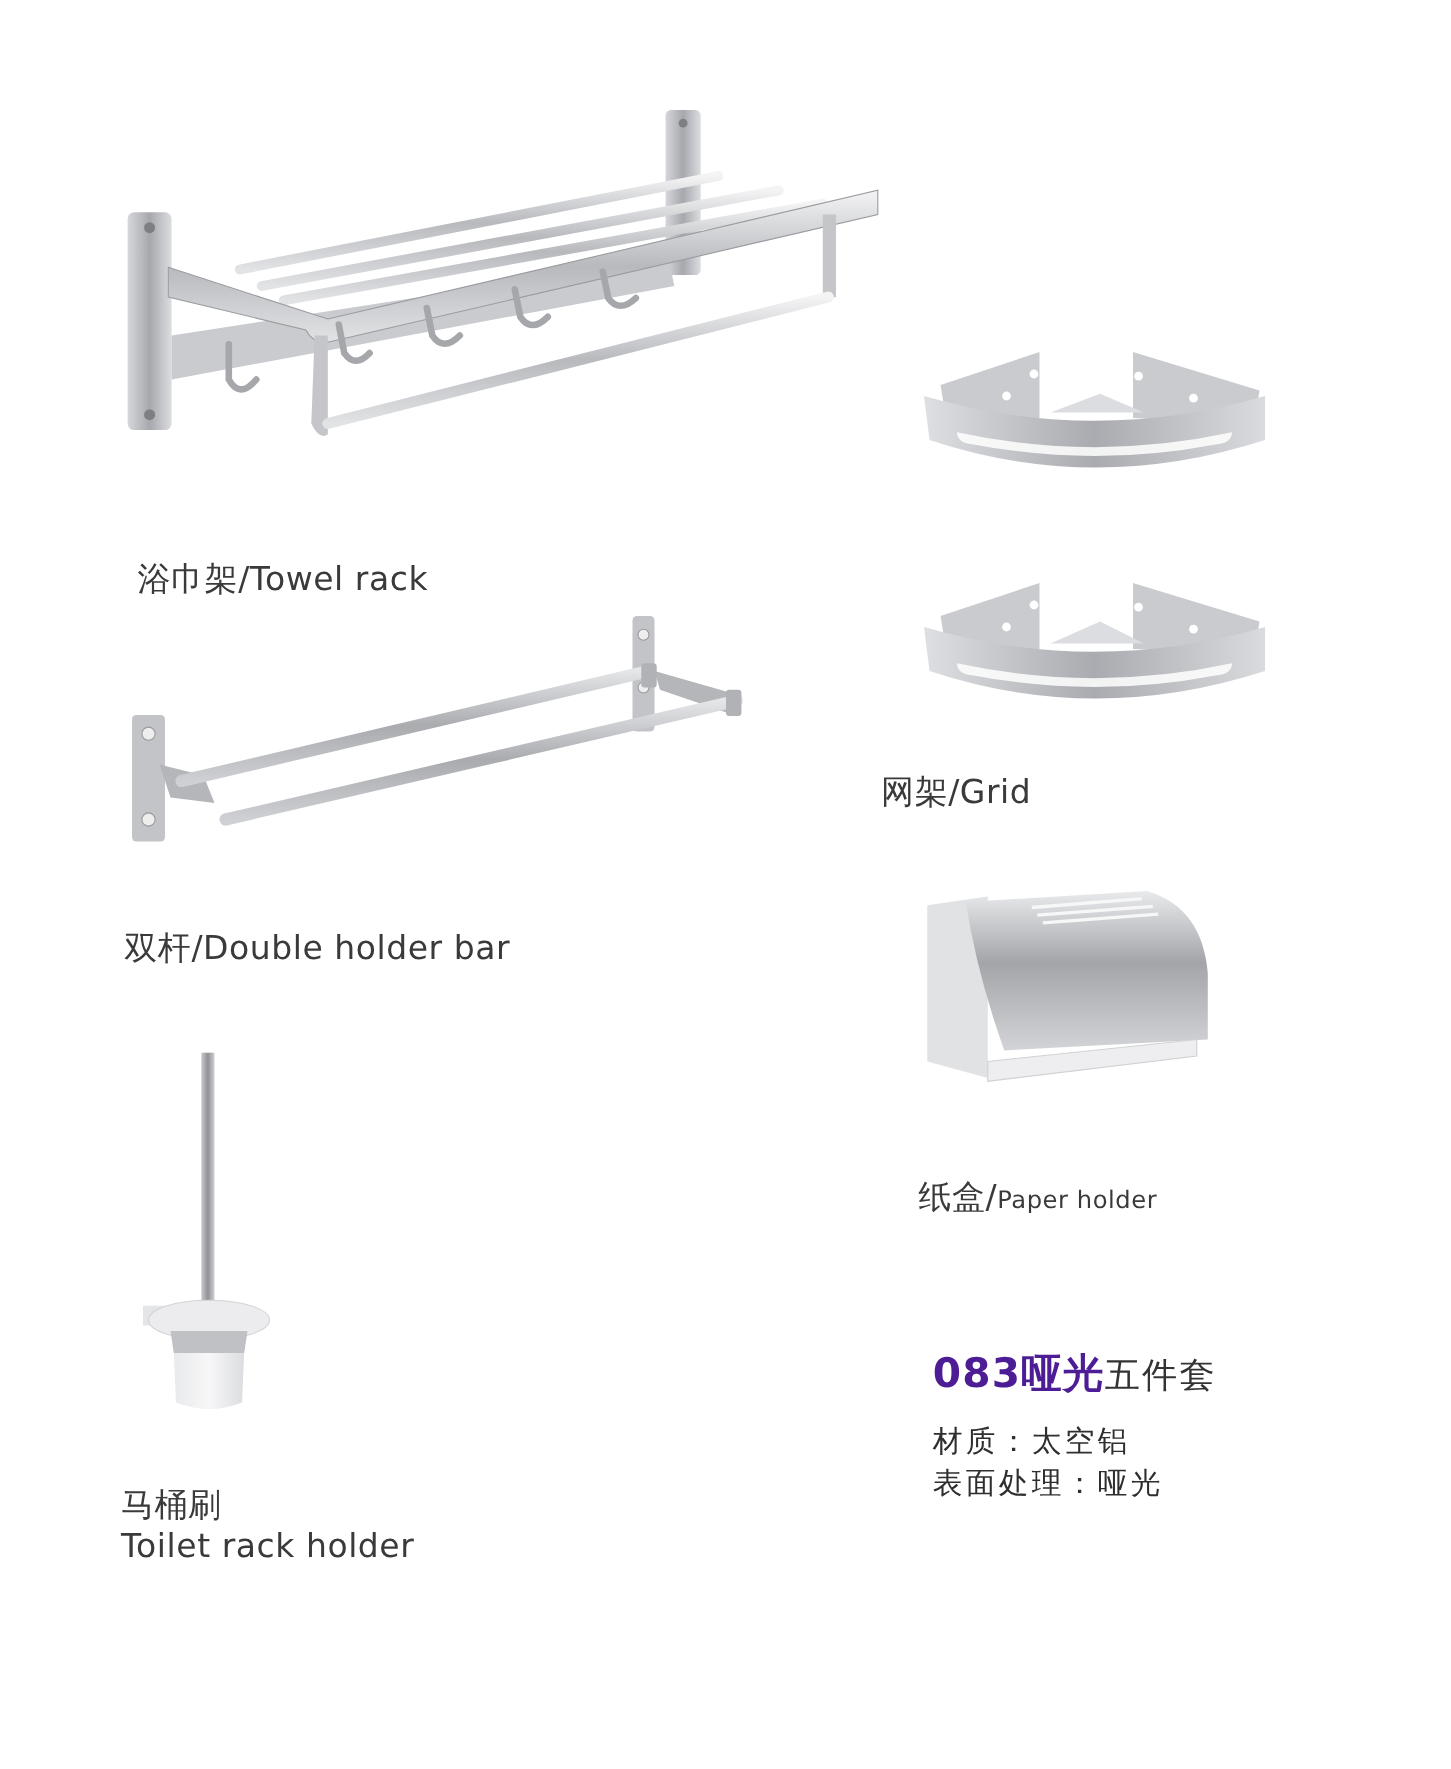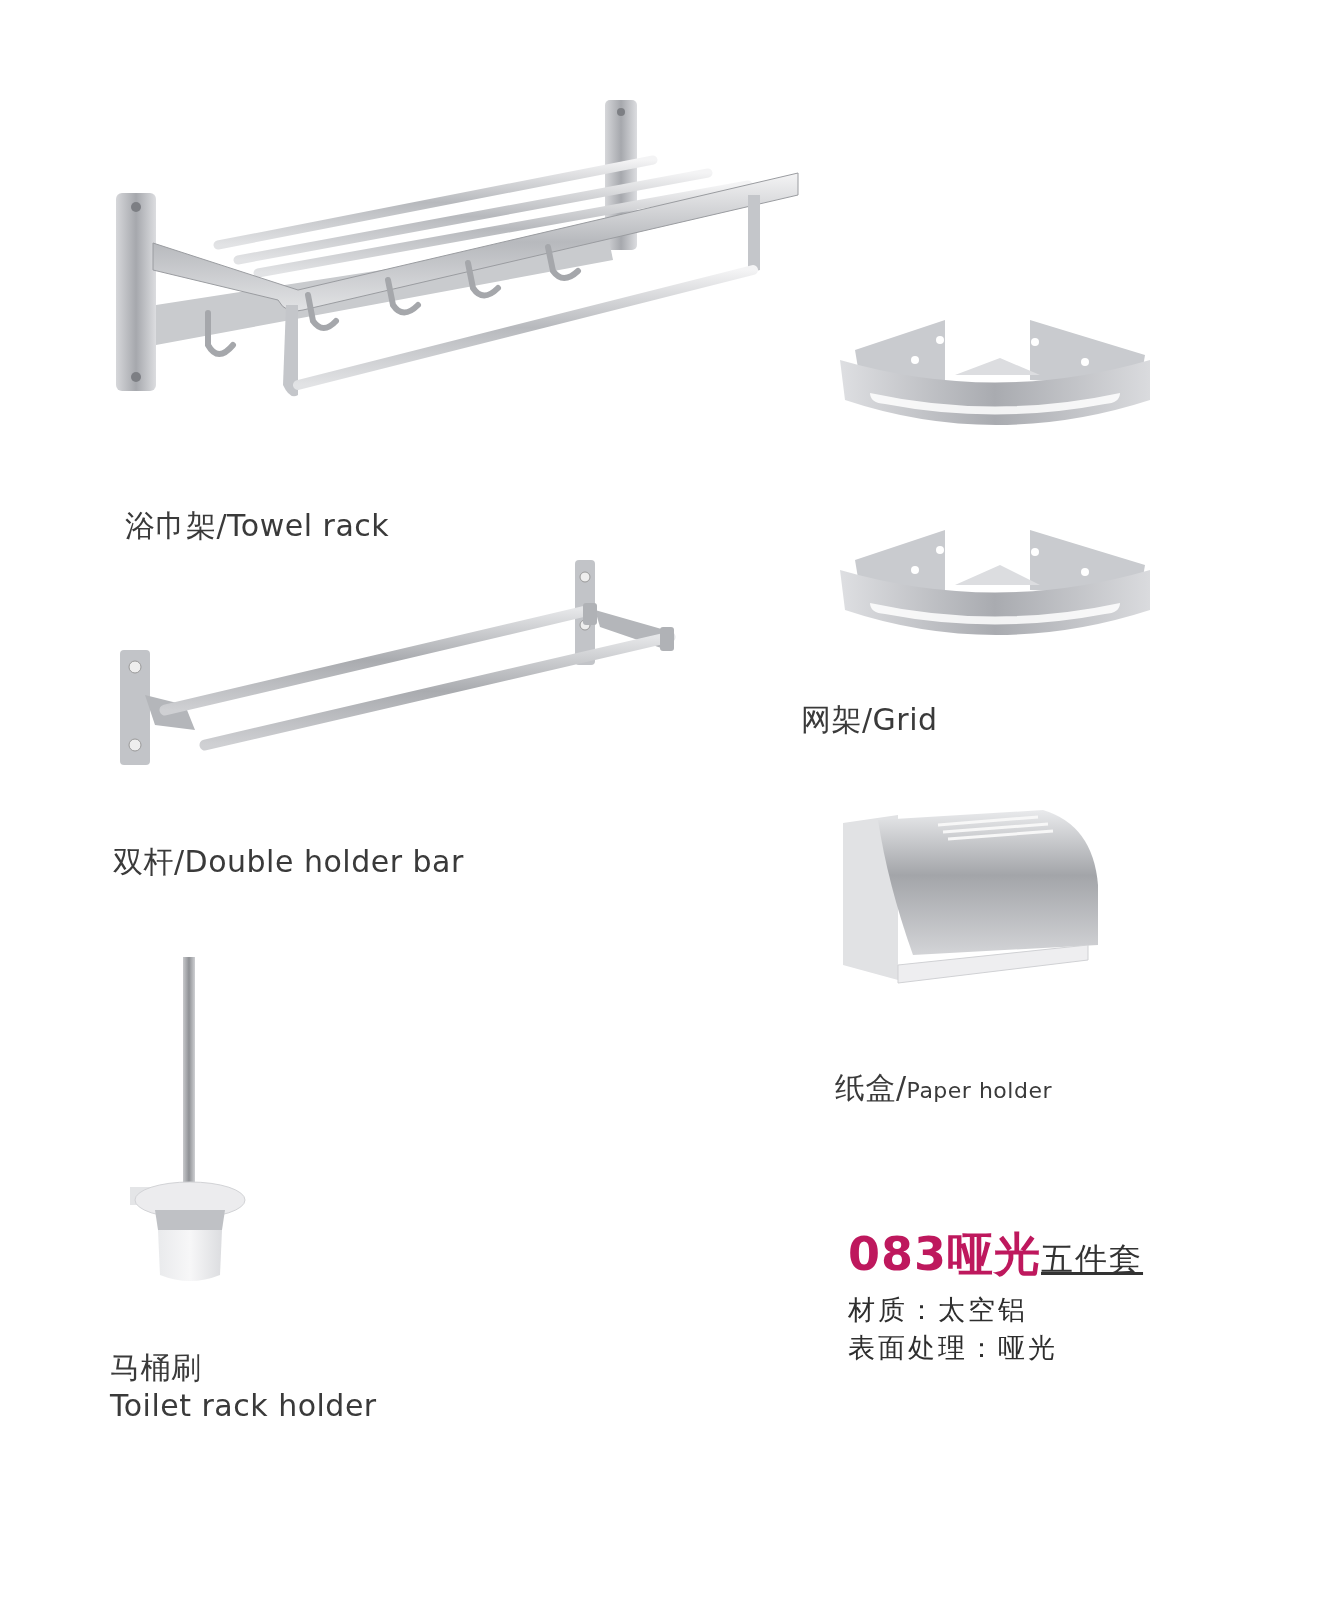--- a/index.html
+++ b/index.html
@@ -3,22 +3,22 @@
 <meta charset="utf-8">
 <style>
   html, body { margin:0; padding:0; background:#ffffff; }
   body { width:1319px; height:1608px; position:relative; overflow:hidden;
          font-family:"DejaVu Sans","Liberation Sans",sans-serif; color:#3c3c3c; }
   .abs { position:absolute; }
   .label { font-size:30px; color:#3a3a3a; letter-spacing:0.5px; white-space:nowrap; }
   .label-small-en { font-size:22px; }
   .product svg { display:block; width:100%; height:100%; }
   .title-line { white-space:nowrap; }
-  .title-accent { font-size:46px; font-weight:bold; color:#be185d; letter-spacing:1px; }
-  .title-rest { font-size:32px; color:#333; letter-spacing:2px;text-decoration:underline; }
+  .title-accent { font-size:37px; font-weight:bold; color:#4c1d95; letter-spacing:1px; }
+  .title-rest { font-size:32px; color:#333; letter-spacing:2px; }
   .spec { font-size:27px; color:#2e2e2e; letter-spacing:3px; white-space:nowrap; }
 </style>
 </head>
 <body>
 
 <div class="abs product" style="left:108px; top:95px; width:700px; height:310px;">
   <svg viewBox="0 0 700 310">
     <defs>
       <linearGradient id="mt" x1="0" y1="0" x2="0" y2="1">
         <stop offset="0" stop-color="#f4f4f5"></stop>

